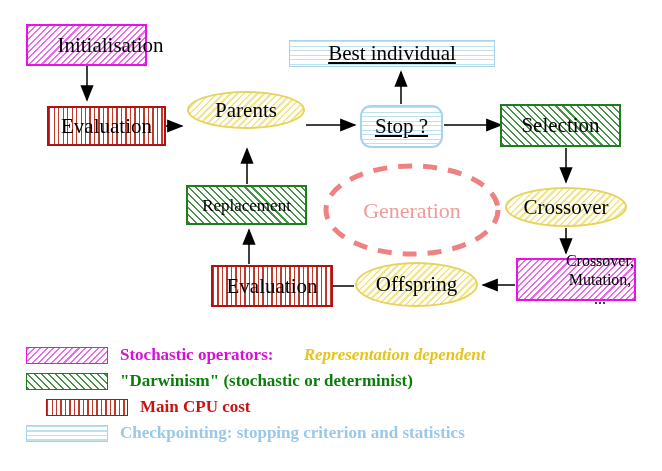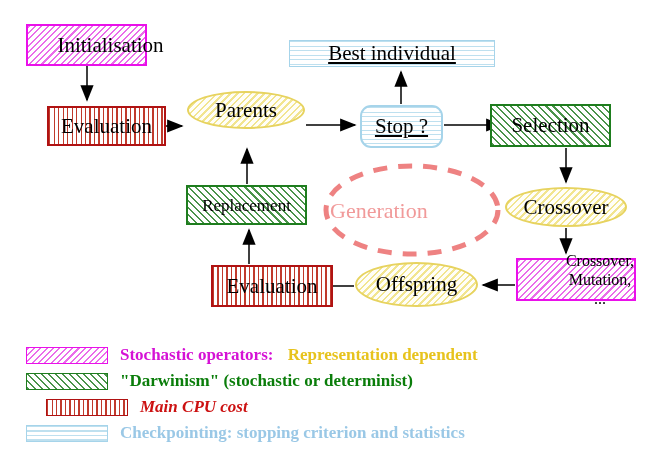--- a/index.html
+++ b/index.html
@@ -19,28 +19,28 @@
   .stripes-red{border:2px solid #b01212;
     background-image:repeating-linear-gradient(90deg,#c03a2c 0 1.3px,#ffffff 1.3px 4.5px);margin-left:20px;}
   .stripes-cyan{border:2px solid #a6d4ea;
     background-image:repeating-linear-gradient(180deg,#bee0ef 0 1.4px,#ffffff 1.4px 4.5px);text-decoration:underline;}
   .hatch-yellow{border:2px solid #e7d35f;border-radius:50%;
     background-image:repeating-linear-gradient(135deg,#f2e590 0 1.8px,#fffef8 1.8px 4.8px);}
 
   .rounded{border-radius:11px;}
   .arrows{position:absolute;left:0;top:0;}
 
-  .generation-label{position:absolute;left:330px;top:198px;width:164px;
+  .generation-label{position:absolute;left:330px;top:198px;width:164px;text-align:center;
     font-size:22px;color:#f19a9a;}
 
   
   .legend-row{position:absolute;left:26px;display:flex;align-items:center;height:22px;}
   .swatch{width:82px;height:17px;box-sizing:border-box;flex:0 0 auto;}
   .legend-text{margin-left:12px;font-size:17px;font-weight:bold;white-space:nowrap;}
-  .c-magenta{color:#d511d5;} .c-gold{color:#e7c31d;margin-left:10px;}
+  .c-magenta{color:#d511d5;} .c-gold{color:#e7c31d;margin-left:26px;font-style:italic;}
   .c-green{color:#0a7d0a;} .c-red{color:#cc1111;} .c-blue{color:#9ac8e6;}
 </style>
 </head>
 <body>
 
 <div class="canvas">
 
   <svg class="arrows" width="662" height="471">
     <defs>
       <marker id="ah" viewBox="0 0 10 8" refX="9" refY="4" markerWidth="11" markerHeight="9" orient="auto">
@@ -76,21 +76,21 @@
   </div>
 
   <div class="node stripes-cyan" style="left:289px;top:40px;width:206px;height:27px;border-width:1.5px;">
     <span class="lbl">Best individual</span>
   </div>
 
   <div class="node stripes-cyan rounded" style="left:360px;top:105px;width:83px;height:43px;">
     <span class="lbl">Stop ?</span>
   </div>
 
-  <div class="node hatch-green" style="left:490px;top:104px;width:121px;height:43px;">
+  <div class="node hatch-green" style="left:500px;top:104px;width:121px;height:43px;">
     <span class="lbl">Selection</span>
   </div>
 
   <div class="node hatch-yellow" style="left:505px;top:187px;width:122px;height:40px;">
     <span class="lbl">Crossover</span>
   </div>
 
   <div class="node hatch-magenta" style="left:516px;top:258px;width:120px;height:43px;">
     <span class="lbl-xs">
       <span style="display:block;">Crossover,</span>
@@ -120,21 +120,21 @@
     </div>
   </div>
 
   <div class="legend-row" style="top:370px;">
     <div class="swatch hatch-green" style="border-width:1.5px;"></div>
     <div class="legend-text">
       <span class="c-green">"Darwinism" (stochastic or determinist)</span>
     </div>
   </div>
 
-  <div class="legend-row" style="top:396px;font-style:italic;">
+  <div class="legend-row" style="top:396px;">
     <div class="swatch stripes-red" style="border-width:1.5px;"></div>
     <div class="legend-text">
       <span class="c-red">Main CPU cost</span>
     </div>
   </div>
 
   <div class="legend-row" style="top:422px;">
     <div class="swatch stripes-cyan" style="border-width:1.5px;"></div>
     <div class="legend-text">
       <span class="c-blue">Checkpointing: stopping criterion and statistics</span>

